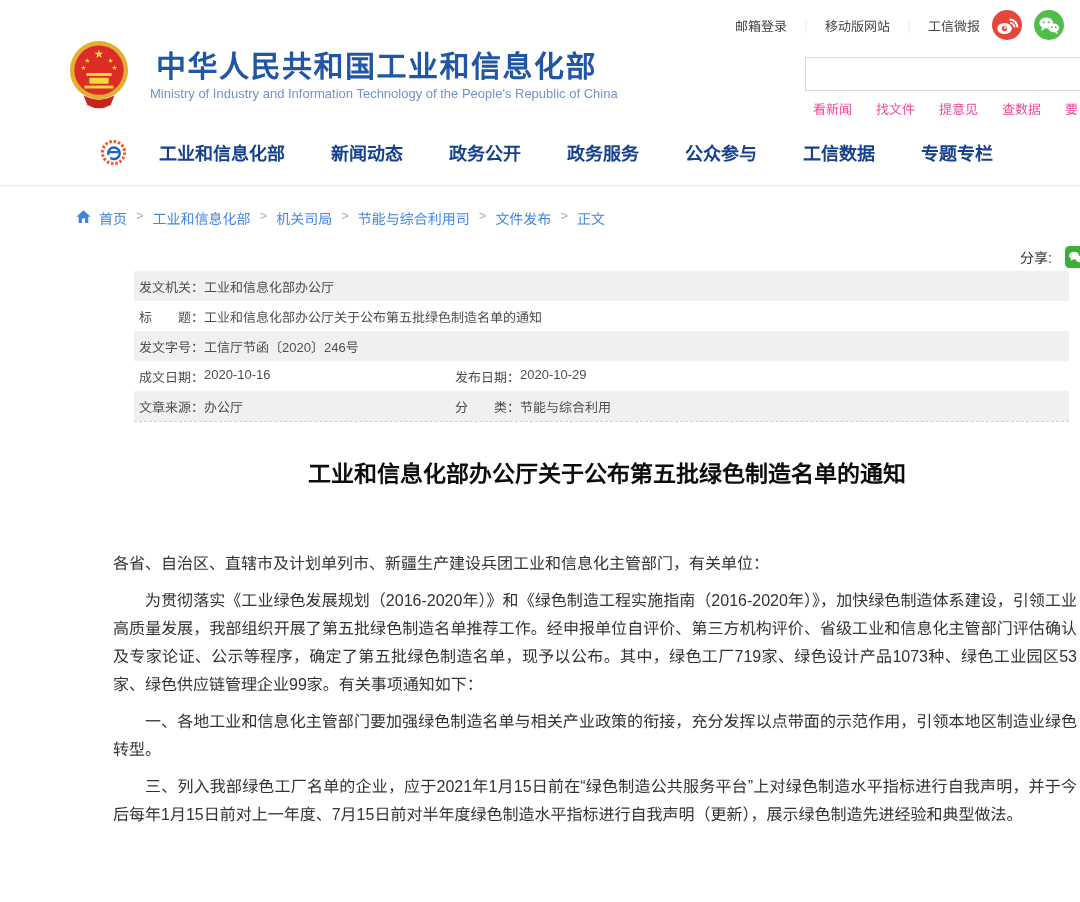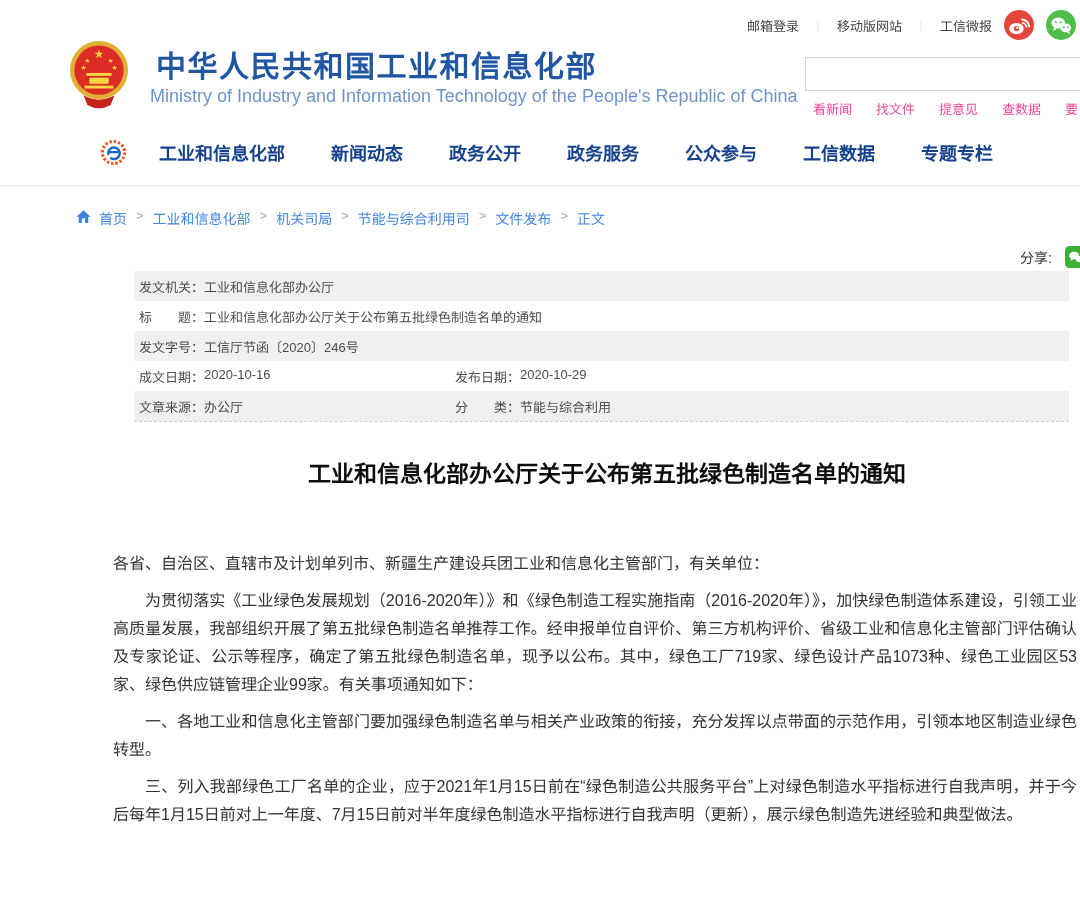--- a/index.html
+++ b/index.html
@@ -2,28 +2,28 @@
 <html lang="zh-CN"><head>
 <meta charset="utf-8">
 <style>
   * { margin:0; padding:0; box-sizing:border-box; }
   html,body { background:#ffffff; }
   body { font-family:"Liberation Sans","DejaVu Sans",sans-serif; }
   .page { position:relative; width:1080px; height:902px; background:#fff; overflow:hidden; margin:0 auto; }
 
   
   .header { position:absolute; top:0; left:0; width:100%; height:186px; background:#fff; border-bottom:1px solid #e9e9e9; box-shadow:0 1px 3px rgba(0,0,0,.04); }
-  .topbar { position:absolute; top:10px; right:4px; display:flex; align-items:center; height:30px;text-align:center; }
+  .topbar { position:absolute; top:10px; right:16px; display:flex; align-items:center; height:30px;text-align:center; }
   .topbar .tlink { font-size:13px; color:#454545; cursor:pointer; white-space:nowrap; }
   .topbar .tsep { color:#d5d5d5; font-size:12px; margin:0 13px; }
   .topbar .circle-icon { width:30px; height:30px; margin-left:12px; cursor:pointer; }
 
   .emblem { position:absolute; left:68px; top:35px; width:62px; height:76px; }
   .site-title-cn { position:absolute; left:156px; top:42px; font-size:30px; font-weight:700; color:#2156a3; letter-spacing:1.5px; white-space:nowrap; }
-  .site-title-en { position:absolute; left:150px; top:86px; font-size:18px; color:#6f93cb; white-space:nowrap; }
+  .site-title-en { position:absolute; left:150px; top:86px; font-size:13px; color:#6f93cb; white-space:nowrap; }
 
   .search-box { position:absolute; left:805px; top:57px; width:300px; height:34px; border:1px solid #d9d9d9; background:#fff; }
   .search-box input { width:100%; height:100%; border:none; outline:none; font-size:14px; padding:0 8px; color:#333; background:transparent; }
   .quick-links { position:absolute; left:813px; top:99px; display:flex; gap:24px; white-space:nowrap; }
   .quick-links span { font-size:13px; color:#ec4899; cursor:pointer; }
 
   .nav { position:absolute; left:100px; top:132px; display:flex; align-items:center; gap:46px; height:40px; }
   .nav .nav-logo { width:27px; height:27px; margin-right:-14px; }
   .nav .nav-item { font-size:18px; font-weight:700; color:#16418c; cursor:pointer; white-space:nowrap; }
 

